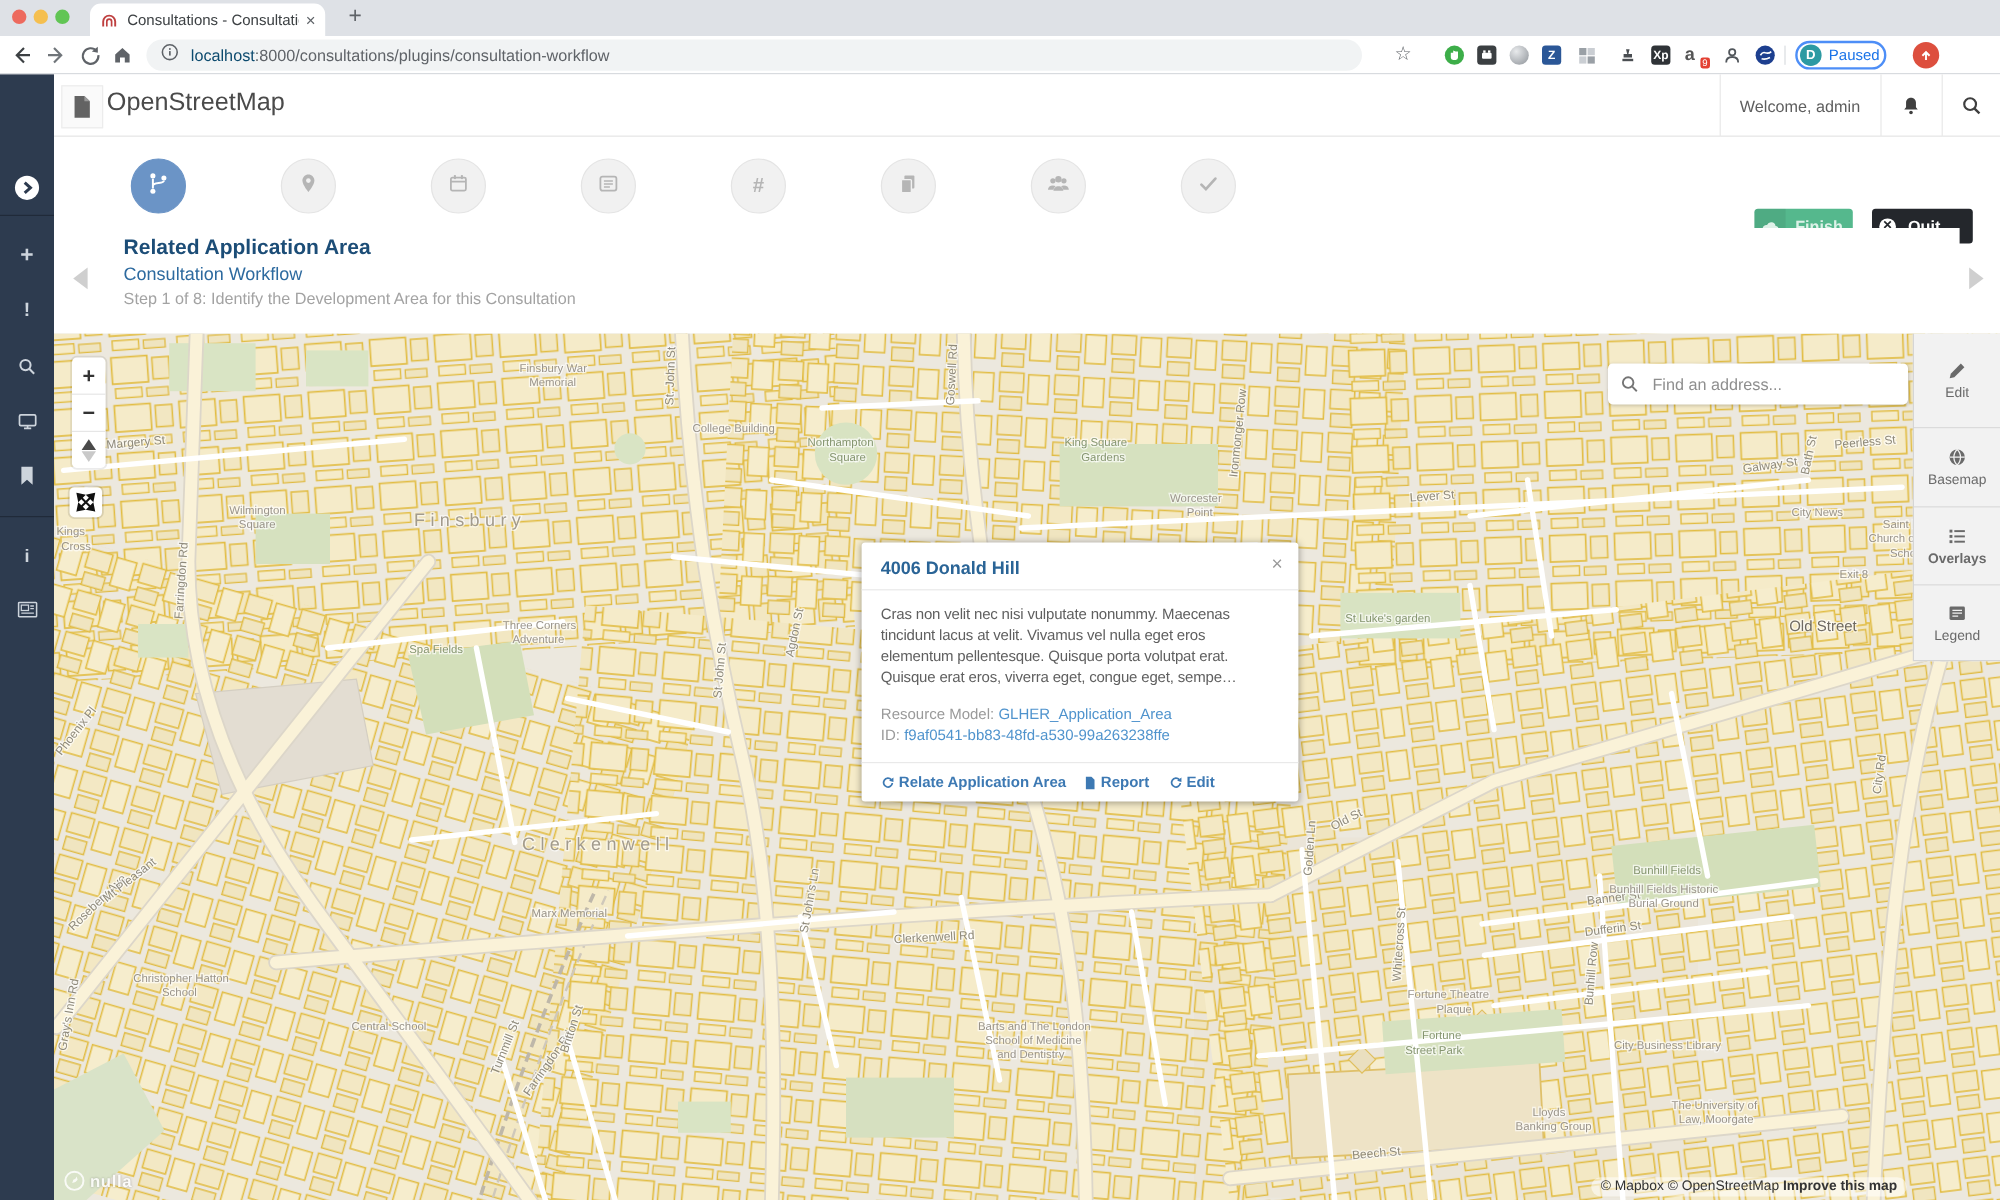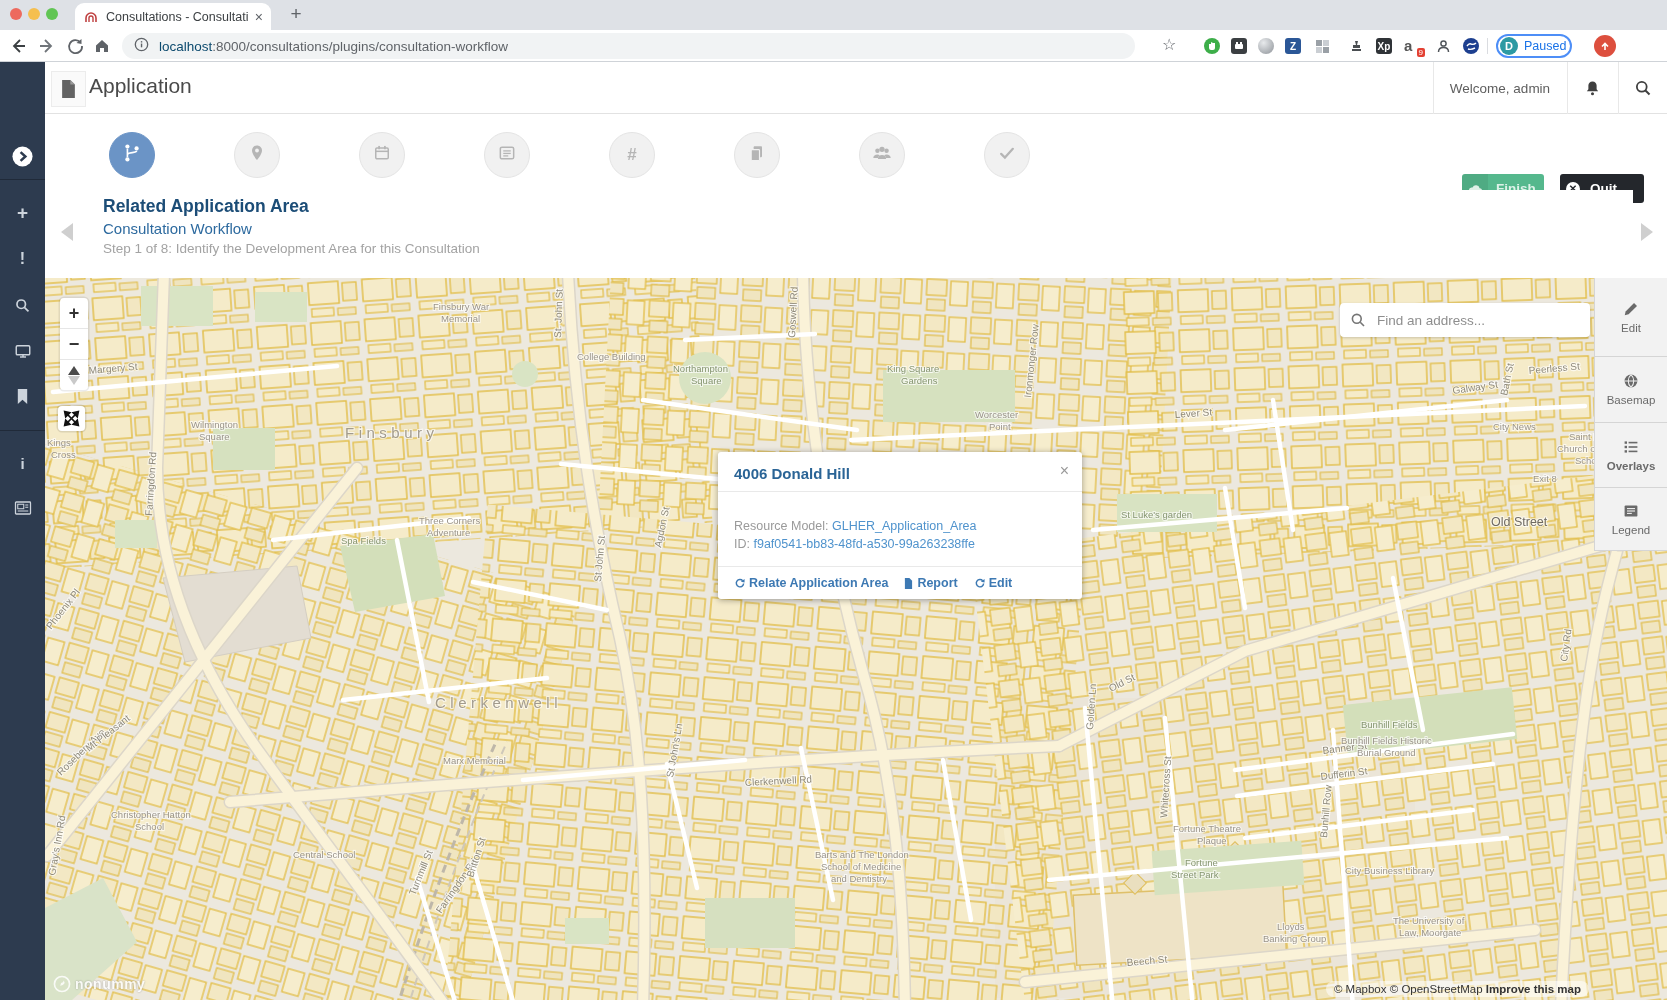--- a/index.html
+++ b/index.html
@@ -309,21 +309,21 @@
       </div>
   </div>
 
   <div class="app-header">
     <div class="docbox">
       <svg width="17" height="20" viewBox="0 0 18 22">
           <path d="M2 1 h9 l5 5 v15 H2 z" fill="#636363"></path>
           <path d="M11 1 l5 5 h-5 z" fill="#9a9a9a"></path>
         </svg>
     </div>
-    <span class="apptitle">Application</span>
+    <span class="apptitle">OpenStreetMap</span>
     <span class="hdrsep" style="left:1388px;"></span>
     <span class="welcome">Welcome, admin</span>
     <span class="hdrsep" style="left:1522px;"></span>
     <span class="hdrbtn" style="left:1523px;">
       <svg width="19" height="19" viewBox="0 0 24 24">
           <path d="M12 3 c-3.2 0-5.2 2.3-5.2 5.2 V13 l-1.9 2.6 h14.2 L17.2 13 V8.2 C17.2 5.3 15.2 3 12 3 z" fill="#3f3f3f"></path>
           <circle cx="12" cy="18.6" r="1.9" fill="#3f3f3f"></circle>
         </svg>
       </span>
     <span class="hdrsep" style="left:1573px;"></span>
@@ -711,20 +711,21 @@
         </div>
     </div>
 
     
     <div class="popup">
       <div class="popup-hdr">
         <span class="popup-title">4006 Donald Hill</span>
         <span class="popup-close">×</span>
       </div>
       <div class="popup-body">
+        <div class="popup-desc">Cras non velit nec nisi vulputate nonummy. Maecenas tincidunt lacus at velit. Vivamus vel nulla eget eros elementum pellentesque. Quisque porta volutpat erat. Quisque erat eros, viverra eget, cong​ue eget, sempe…</div>
         <div class="popup-meta">
           <div><span>Resource Model:</span>
             <a href="#">GLHER_Application_Area</a></div>
           <div><span>ID:</span>
             <a href="#">f9af0541-bb83-48fd-a530-99a263238ffe</a></div>
         </div>
       </div>
       <div class="popup-ftr">
         <a href="#">
           <svg width="11" height="11" viewBox="0 0 12 12">
@@ -753,17 +754,17 @@
     <div class="attrib">
       <a href="#" style="color:#333;text-decoration:none;">© Mapbox</a>
       <a href="#" style="color:#333;text-decoration:none;">© OpenStreetMap</a>
       <b><a href="#" style="color:#333;text-decoration:none;">Improve this map</a></b>
     </div>
     <div class="mblogo">
       <svg width="18" height="18" viewBox="0 0 20 20">
           <circle cx="10" cy="10" r="8.4" fill="none" stroke="#fff" stroke-width="1.8"></circle>
           <path d="M8 12 l1-3 2-1 1-2 1 3 -2 2 z" fill="#fff"></path>
         </svg>
-      <span class="word">nonummy</span>
+      <span class="word">nulla</span>
     </div>
   </div>
 
 </div>
 
 </body></html>

